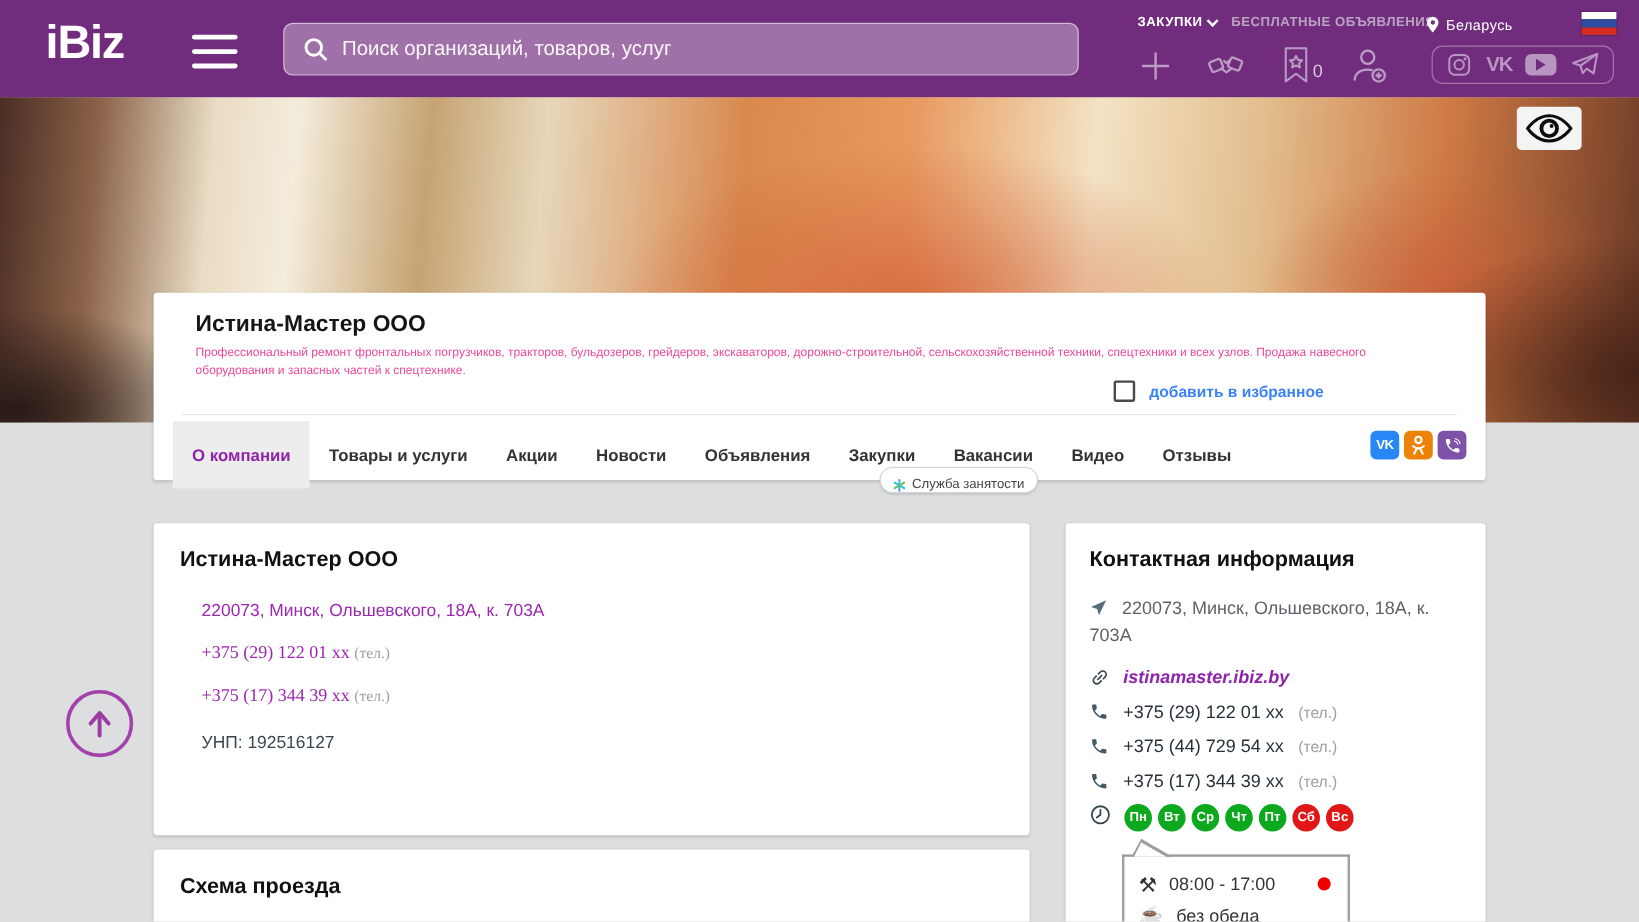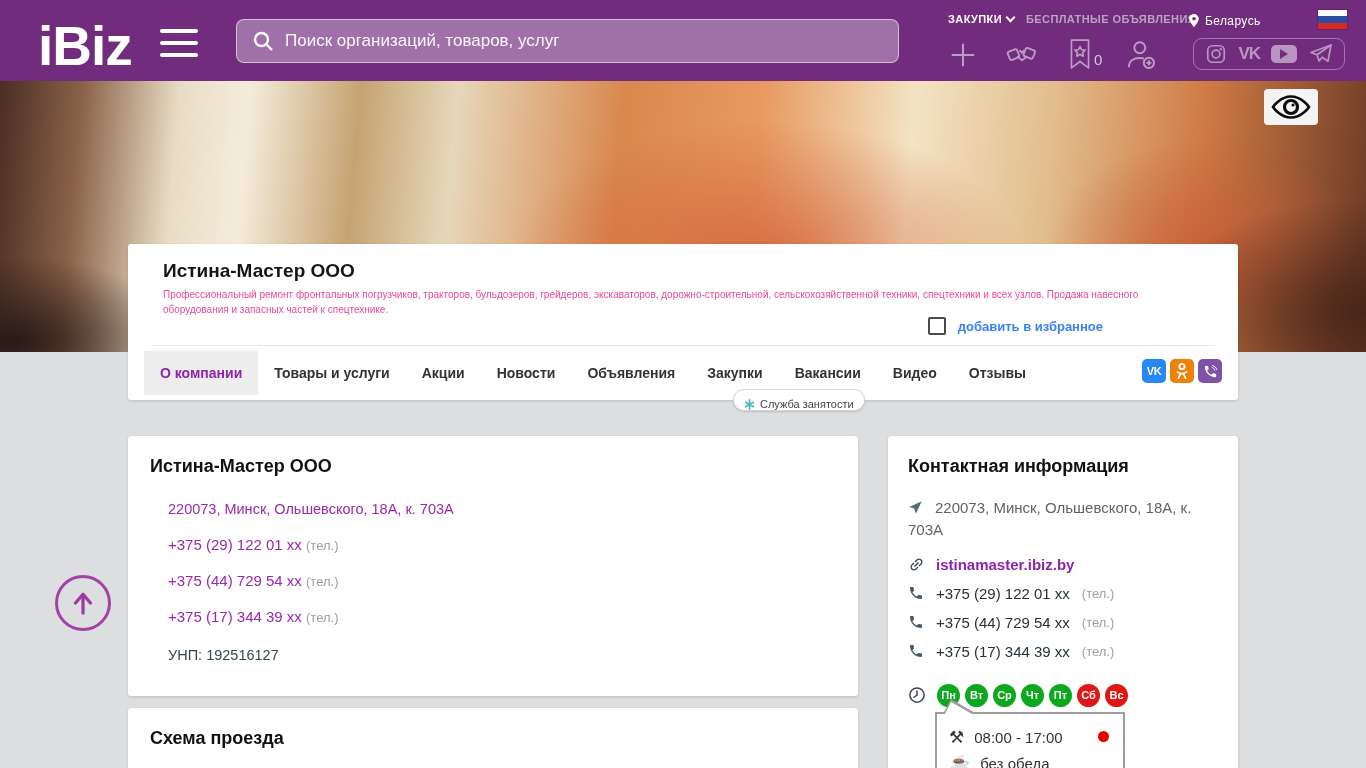--- a/index.html
+++ b/index.html
@@ -1,21 +1,21 @@
 <!DOCTYPE html>
 <html lang="ru"><head>
 <meta charset="utf-8">
 <style>
   * { margin:0; padding:0; box-sizing:border-box; }
   html,body { width:1366px; height:768px; overflow:hidden; }
   body { position:relative; background:#dcdedf; font-family:"Liberation Sans", sans-serif; }
 
   
   .header { position:absolute; top:0; left:0; width:1366px; height:81px; background:#722c7e; z-index:30; }
-  .logo { position:absolute; left:38px; top:14px; font-size:55px; font-weight:800; color:#fff; letter-spacing:-1px; cursor:pointer; }
+  .logo { position:absolute; left:38px; top:14px; font-size:39px; font-weight:800; color:#fff; letter-spacing:-1px; cursor:pointer; }
   .hamburger { position:absolute; left:160px; top:29px; width:38px; height:28px; display:flex; flex-direction:column; justify-content:space-between; cursor:pointer; }
   .hamburger span { display:block; height:4px; background:#fff; border-radius:2px; }
   .searchbar { position:absolute; left:236px; top:19px; width:663px; height:44px; background:rgba(255,255,255,0.33); border:1px solid rgba(255,255,255,0.55); border-radius:8px; display:flex; align-items:center; padding:0 14px; }
   .searchbar svg { flex:0 0 auto; margin-right:10px; }
   .searchbar input { flex:1; background:transparent; border:none; outline:none; color:#fff; font-size:17px; font-family:"Liberation Sans",sans-serif; }
   .searchbar input::placeholder { color:#fff; opacity:.95; }
 
   .toplink { position:absolute; top:13px; font-size:11px; font-weight:700; letter-spacing:.4px; color:#fff; cursor:pointer; display:flex; align-items:center; gap:5px; }
   .toplink.muted { color:#b9a3c0; }
   .chev { width:7px; height:7px; border-right:2px solid #fff; border-bottom:2px solid #fff; transform:rotate(45deg); margin-top:-3px; }
@@ -43,51 +43,51 @@
   
   .card { position:absolute; background:#fff; border-radius:3px; box-shadow:0 1px 3px rgba(0,0,0,.14); }
   .company-card { left:128px; top:244px; width:1110px; height:156px; z-index:10; }
   .company-title { margin:16px 0 0 35px; font-size:19px; font-weight:700; color:#151515; }
   .company-desc { margin:6px 75px 0 35px; font-size:10px; line-height:1.45; color:#ec4899; }
   .fav { position:absolute; right:135px; top:73px; display:flex; align-items:center; gap:12px; cursor:pointer; }
   .fav-box { width:18px; height:18px; border:2px solid #4a4a4a; border-radius:2px; background:#fff; }
   .fav-label { font-size:13px; font-weight:700; color:#3b82f6; }
   .card-divider { position:absolute; left:24px; right:24px; top:101px; height:1px; background:#e7e7e7; }
   .tabs { position:absolute; left:16px; top:107px; height:44px; display:flex; }
-  .tab { height:44px; display:flex; align-items:center; padding:12px 16px; font-size:14px; font-weight:700; color:#333; cursor:pointer; white-space:nowrap; }
+  .tab { height:56px; display:flex; align-items:center; padding:12px 16px; font-size:14px; font-weight:700; color:#333; cursor:pointer; white-space:nowrap; }
   .tab.active { background:#ededed; color:#8e24aa; }
   .tab-socials { position:absolute; right:16px; top:115px; display:flex; gap:4px; }
   .sq { width:24px; height:24px; border-radius:5px; display:flex; align-items:center; justify-content:center; cursor:pointer; color:#fff; }
   .sq.vk { background:#2787f5; font-size:11px; font-weight:900; letter-spacing:-.5px; }
   .sq.ok { background:#ee8208; }
   .sq.viber { background:#7d52a8; }
   .emp-tooltip { position:absolute; left:605px; top:145px; height:22px; background:#fff; border:1px solid #d6d6d6; border-radius:11px; box-shadow:0 1px 2px rgba(0,0,0,.15); display:flex; align-items:flex-end; gap:5px; padding:0 10px; z-index:12; }
   .emp-tooltip span { font-size:11px; color:#444; white-space:nowrap; }
 
   .about-card { left:128px; top:436px; width:730px; height:260px; z-index:8; }
   .about-title { margin:20px 0 0 22px; font-size:18px; font-weight:700; color:#111; }
   .about-address { display:block; margin:24px 0 0 40px; font-size:14.5px; color:#9c27b0; text-decoration:none; cursor:pointer; }
-  .phone-line { margin:19px 0 0 40px; font-size:15px; }
+  .phone-line { margin:19px 0 0 40px; font-size:15px;font-family:Liberation Serif, serif; }
   .phone-line .num { color:#9c27b0; cursor:pointer; }
   .phone-line .note { color:#9e9e9e; font-size:13px; }
   .unp { margin:22px 0 12px 40px; font-size:14.5px; color:#37474f; }
 
   .map-card { left:128px; top:708px; width:730px; height:120px; z-index:8; }
   .map-title { margin:20px 0 0 22px; font-size:18px; font-weight:700; color:#111; }
 
   .contact-card { left:888px; top:436px; width:350px; height:340px; z-index:8; }
   .contact-inner { padding:20px; }
   .contact-title { font-size:18px; font-weight:700; color:#111; }
   .c-address { margin-top:20px; font-size:15px; line-height:1.45; color:#5f6368; }
   .c-address svg { vertical-align:-2px; margin-right:12px; }
-  .c-site { margin-top:15px; display:flex; align-items:flex-end; gap:11px; }
+  .c-site { margin-top:15px; display:flex; align-items:flex-end; gap:11px;font-style:italic; }
   .c-site a { font-size:15px; font-weight:700; color:#8e24aa; text-decoration:none; cursor:pointer; }
   .c-phone { margin-top:12px; display:flex; align-items:center; gap:12px; font-size:15px; color:#263238; }
   .c-phone .note { color:#9e9e9e; font-size:13px; }
-  .c-hours { margin-top:24px; display:flex; align-items:center; gap:7px; }
+  .c-hours { margin-top:10px; display:flex; gap:7px; }
   .days { display:flex; gap:5px; margin-left:4px; }
   .day { width:23px; height:23px; border-radius:50%; color:#fff; font-size:11px; font-weight:700; display:flex; align-items:center; justify-content:center; cursor:pointer; }
   .day.open { background:#0ca81e; }
   .day.closed { background:#e01717; }
 
   .hours-popup { position:absolute; left:47px; top:276px; width:190px; background:#fff; border:2px solid #9e9e9e; padding:8px 12px 10px 12px; z-index:20; }
   .hp-tail { position:absolute; top:-15px; left:6px; width:0; height:0; border-left:8px solid transparent; border-right:26px solid transparent; border-bottom:15px solid #9e9e9e; }
   .hp-tail:after { content:""; position:absolute; top:3px; left:-6px; width:0; height:0; border-left:6px solid transparent; border-right:21px solid transparent; border-bottom:12px solid #fff; }
   .hp-row { display:flex; align-items:center; gap:10px; font-size:15px; color:#333; margin-top:5px; position:relative; }
   .hp-row .g { font-size:17px; color:#333; }
@@ -233,24 +233,20 @@
 </div>
 
 <div class="card about-card">
   <div class="about-title">Истина-Мастер ООО</div>
   <a class="about-address">220073, Минск, Ольшевского, 18А, к. 703А</a>
   <div class="phone-line">
     <span class="num">+375 (29) 122 01 xx</span>
     <span class="note">(тел.)</span>
   </div>
   <div class="phone-line">
-    <span class="num">+375 (44) 729 54 xx</span>
-    <span class="note">(тел.)</span>
-  </div>
-  <div class="phone-line">
     <span class="num">+375 (17) 344 39 xx</span>
     <span class="note">(тел.)</span>
   </div>
   <div class="unp">УНП: 192516127</div>
 </div>
 
 <div class="card map-card">
   <div class="map-title">Схема проезда</div>
 </div>
 

